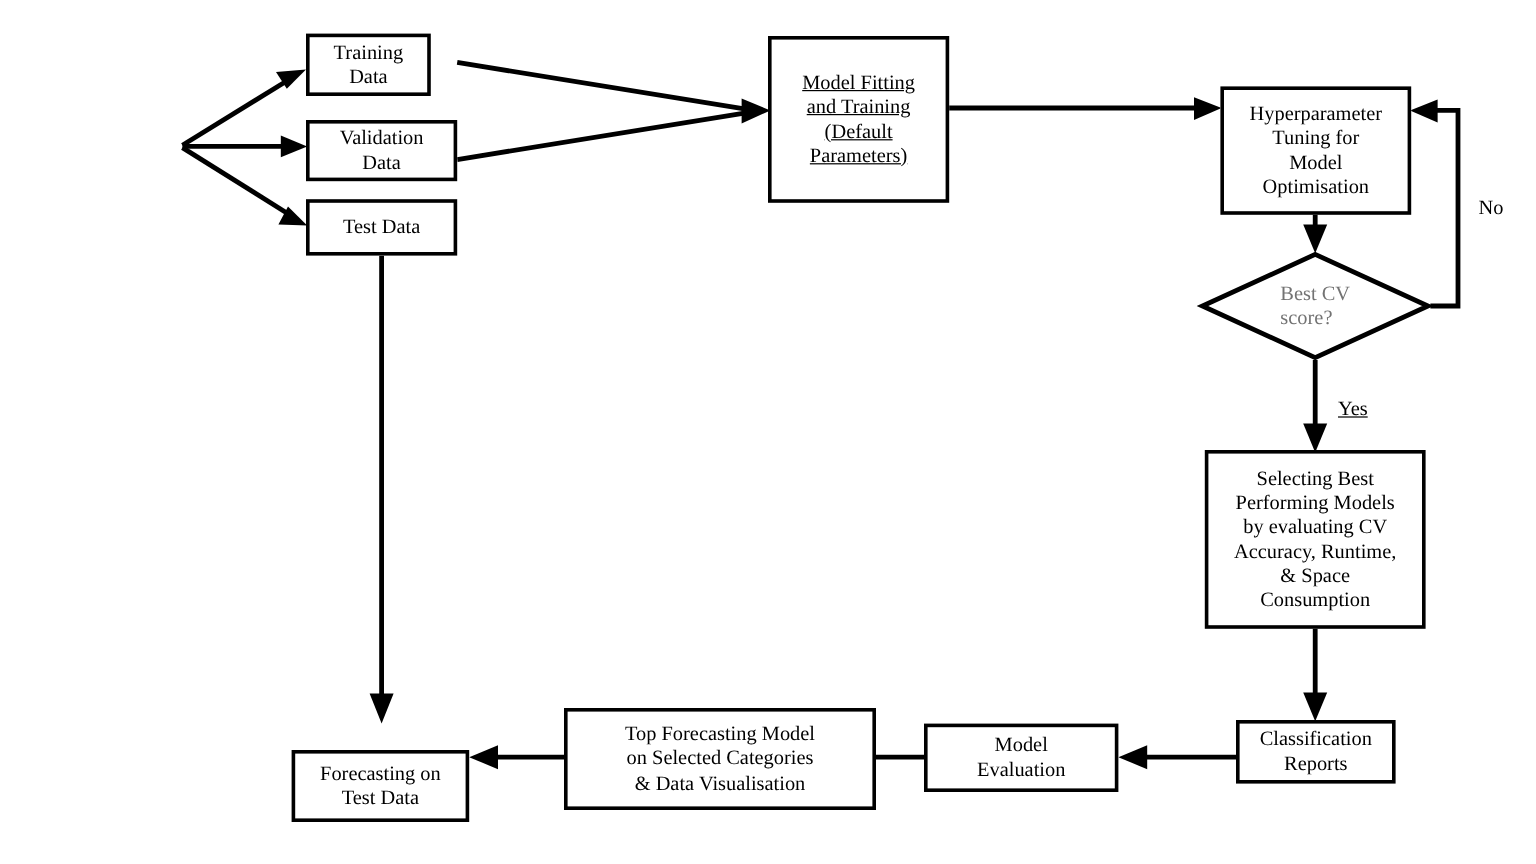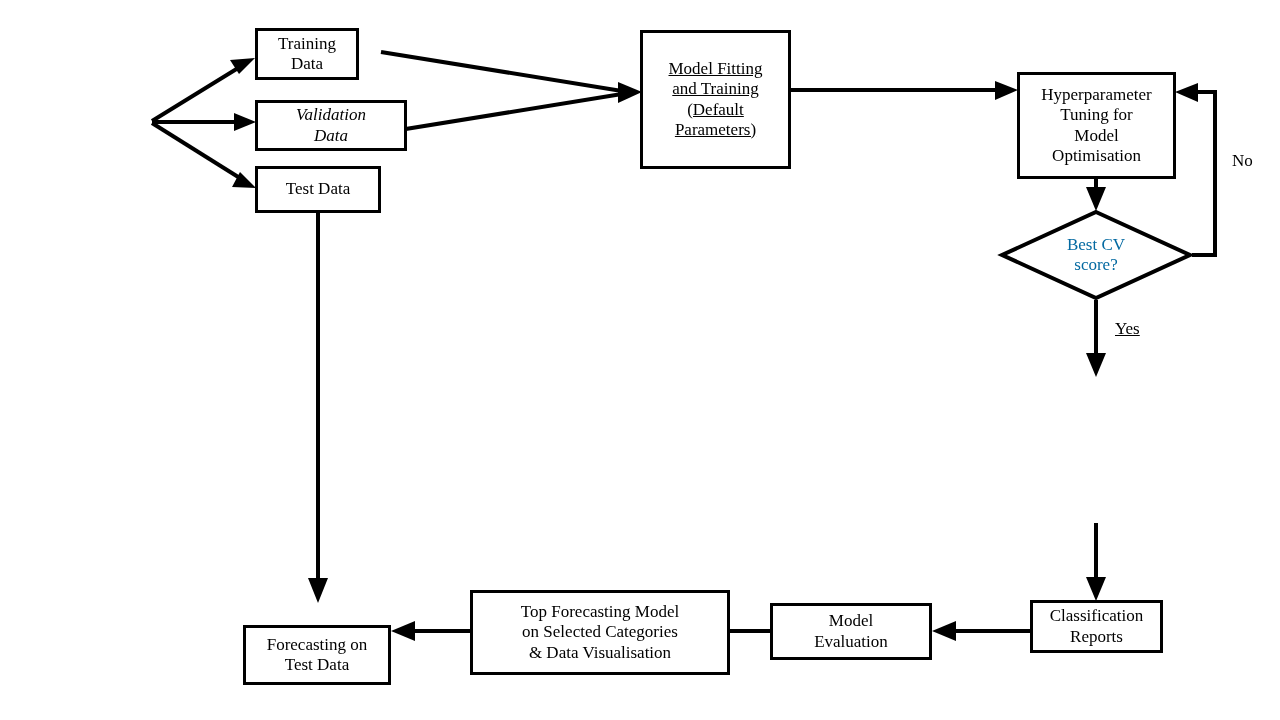--- a/index.html
+++ b/index.html
@@ -41,33 +41,34 @@
   }
   .diamond-label {
     position: absolute;
     left: 0;
     top: 0;
     width: 100%;
     height: 100%;
     display: flex;
     align-items: center;
     justify-content: center;
-    text-align: center;
+    text-align: left;
     font-size: 17px;
     line-height: 1.18;
-    color: #0369a1;
+    color: #737373;
     white-space: pre-line;
     pointer-events: none;
   }
   .edge-label {
     position: absolute;
     font-size: 17px;
     color: #000000;
     z-index: 4;
     white-space: nowrap;
+    margin-top: 12px;
   }
   #edges {
     position: absolute;
     left: 0;
     top: 0;
     width: 1280px;
     height: 720px;
     z-index: 1;
   }
   #edges path, #edges line, #edges polyline {
@@ -171,21 +172,21 @@
       <line x1="470" y1="631" x2="406" y2="631"></line>
       <polygon class="head" points="391,631 415,621 415,641"></polygon>
     </g>
 
   </svg>
 
 
   <div class="node" style="left:255px; top:28px; width:104px; height:52px;">Training
 Data</div>
 
-  <div class="node" style="left:255px; top:100px; width:152px; height:51px;font-style:italic;">Validation
+  <div class="node" style="left:255px; top:100px; width:126px; height:51px;">Validation
 Data</div>
 
   <div class="node" style="left:255px; top:166px; width:126px; height:47px;">Test Data</div>
 
   <div class="node" style="left:640px; top:30px; width:151px; height:139px;text-decoration:underline;">Model Fitting
 and Training
 (Default
 Parameters)</div>
 
   <div class="node" style="left:1017px; top:37px; width:159px; height:107px;margin-top:35px;">Hyperparameter
@@ -194,20 +195,26 @@
 Optimisation</div>
 
   <div class="diamond-wrap" style="left:1000px; top:210px; width:192px; height:90px;">
     <svg viewBox="0 0 192 90" width="192" height="90" xmlns="http://www.w3.org/2000/svg">
       <polygon points="96,2 190,45 96,88 2,45" fill="#ffffff" stroke="#000000" stroke-width="4" stroke-linejoin="miter"></polygon>
     </svg>
     <div class="diamond-label">Best CV
 score?</div>
   </div>
 
+  <div class="node" style="left:1004px; top:375px; width:184px; height:149px;">Selecting Best
+Performing Models
+by evaluating CV
+Accuracy,  Runtime,
+&amp; Space
+Consumption</div>
 
   <div class="node" style="left:1030px; top:600px; width:133px; height:53px;">Classification
 Reports</div>
 
   <div class="node" style="left:770px; top:603px; width:162px; height:57px;">Model
 Evaluation</div>
 
   <div class="node" style="left:470px; top:590px; width:260px; height:85px;">Top Forecasting Model
 on Selected Categories
 &amp; Data Visualisation</div>

